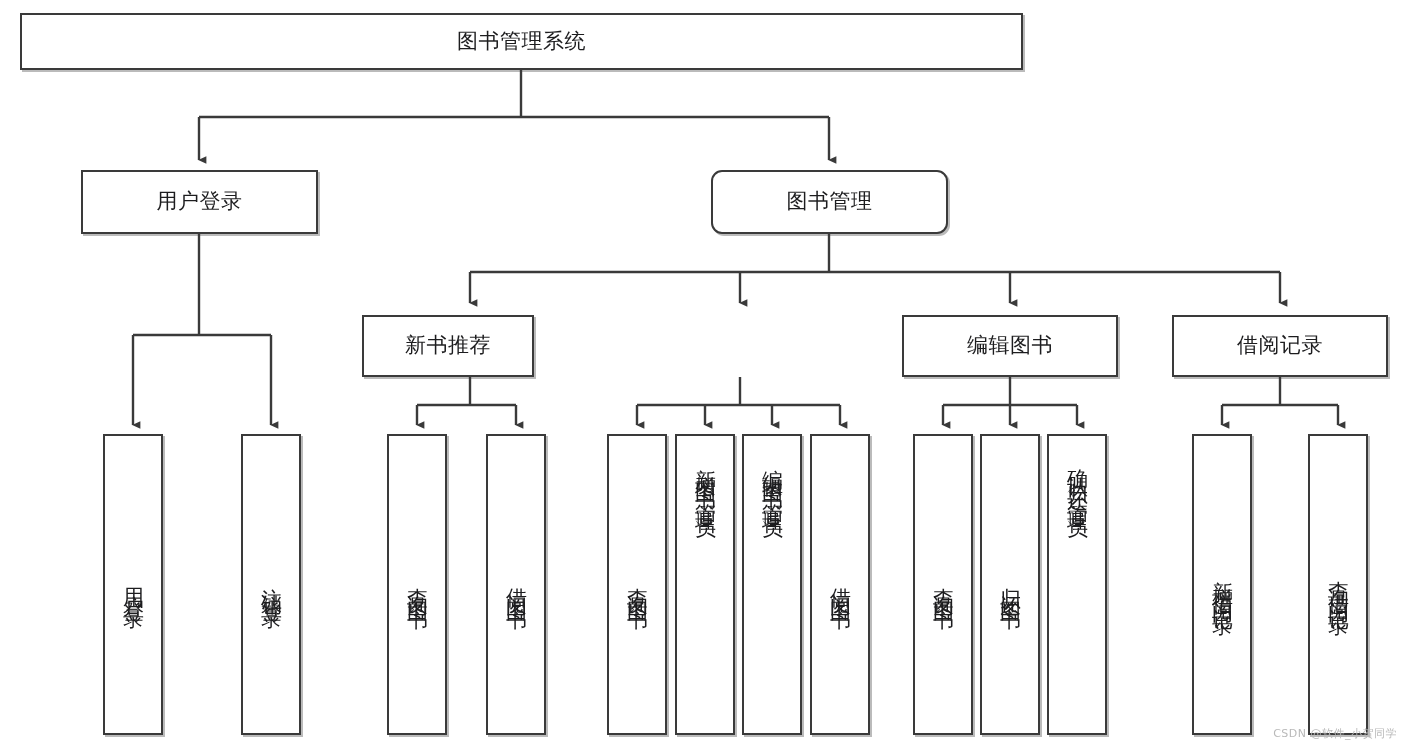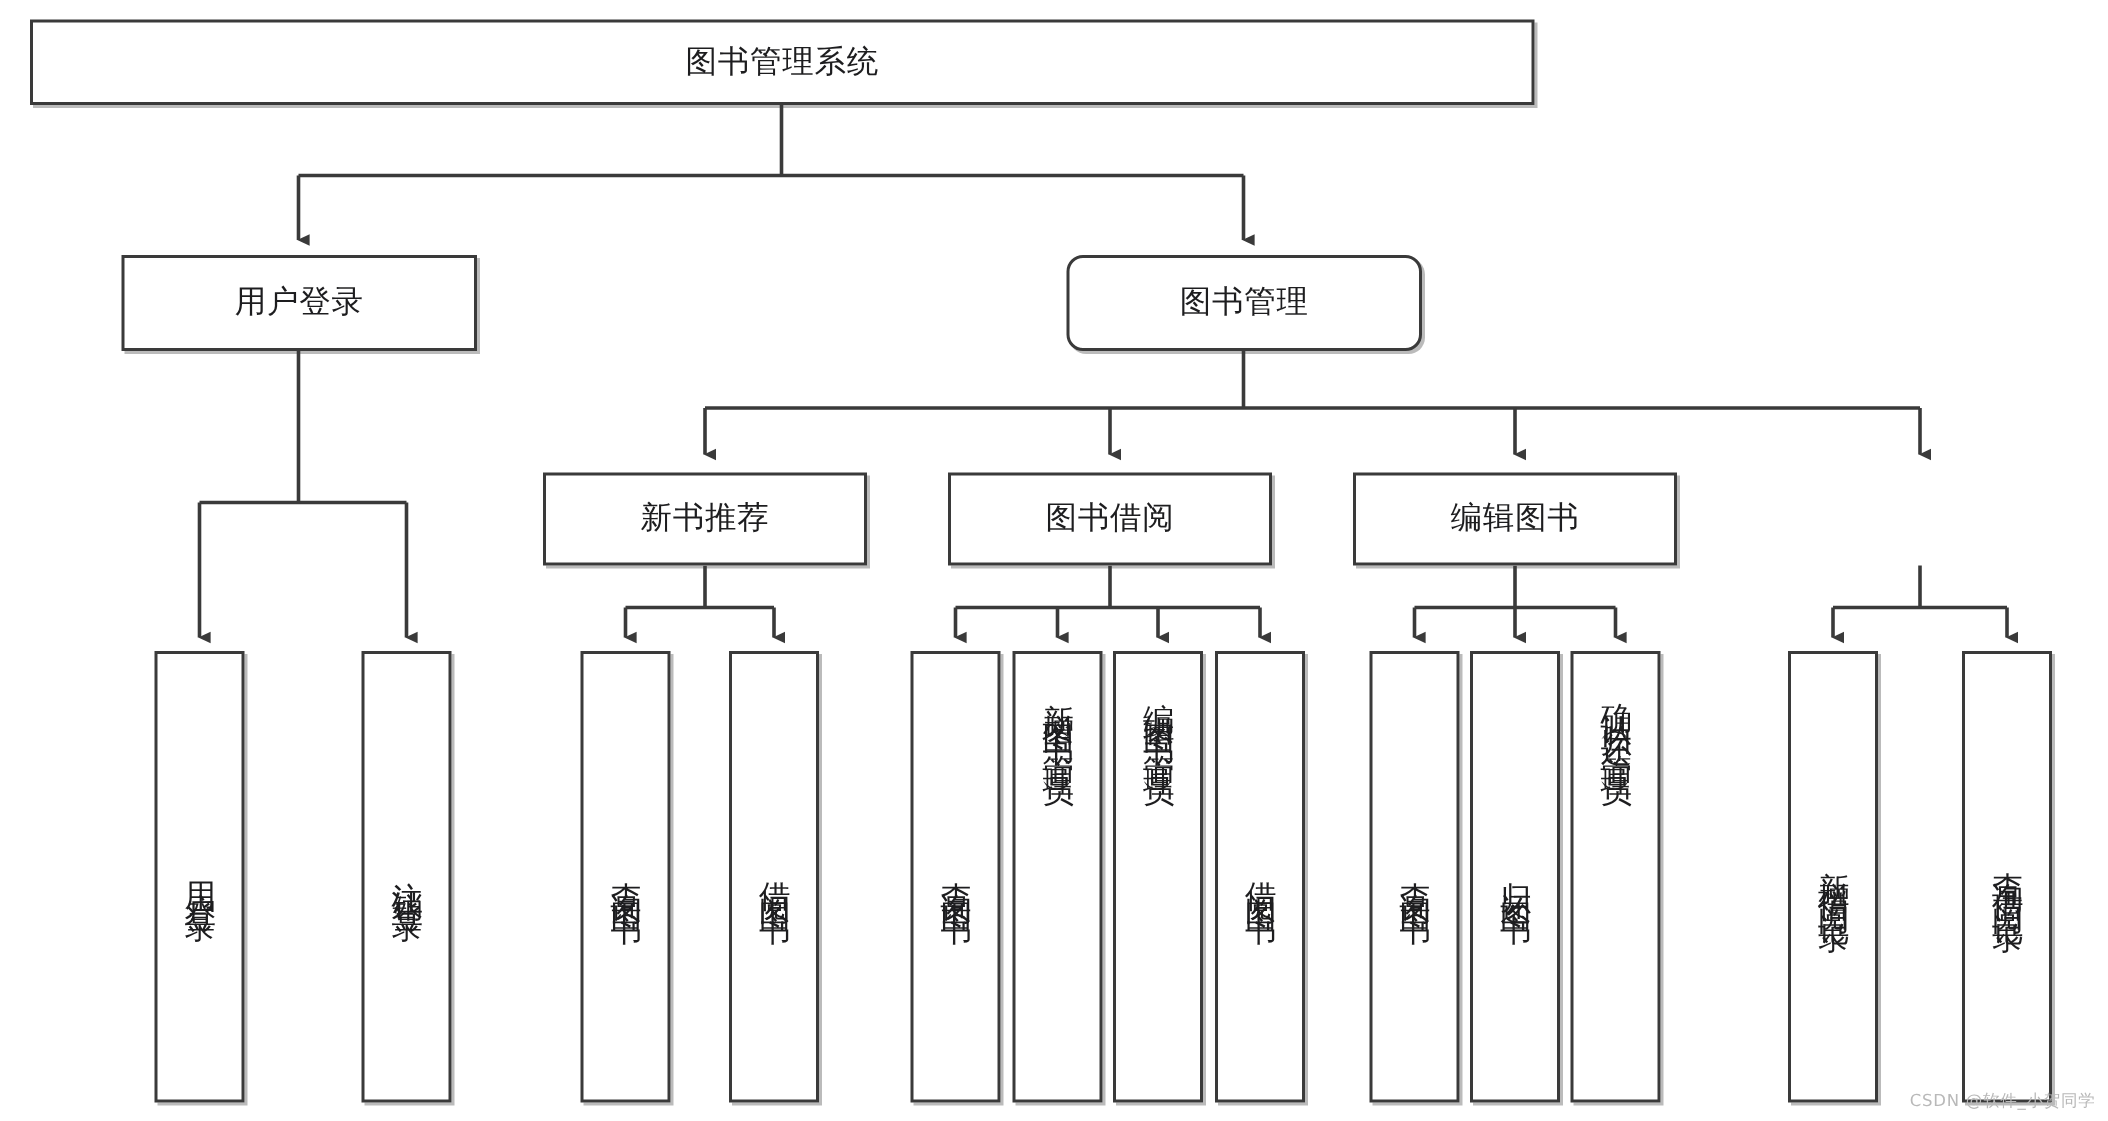--- a/index.html
+++ b/index.html
@@ -140,29 +140,29 @@
     <span class="node-label">图书管理系统</span>
   </div>
 
   <div class="node-box horizontal" style="left:81px; top:170px; width:237px; height:64px;">
     <span class="node-label">用户登录</span>
   </div>
   <div class="node-box horizontal" style="left:711px; top:170px; width:237px; height:64px;border-radius:11px;">
     <span class="node-label">图书管理</span>
   </div>
 
-  <div class="node-box horizontal" style="left:362px; top:315px; width:216px; height:62px;">
+  <div class="node-box horizontal" style="left:362px; top:315px; width:172px; height:62px;">
     <span class="node-label">新书推荐</span>
-  </div>
-  <div class="node-box horizontal" style="left:632px; top:315px; width:216px; height:62px;">
-    <span class="node-label">图书借阅</span>
   </div>
   <div class="node-box horizontal" style="left:902px; top:315px; width:216px; height:62px;">
     <span class="node-label">编辑图书</span>
   </div>
+  <div class="node-box horizontal" style="left:1172px; top:315px; width:216px; height:62px;">
+    <span class="node-label">借阅记录</span>
+  </div>
 
   <div class="node-box vertical centered" style="left:103px; top:434px; width:60px; height:301px;">
     <span class="node-label">用户登录</span>
   </div>
   <div class="node-box vertical centered" style="left:241px; top:434px; width:60px; height:301px;">
     <span class="node-label">注销登录</span>
   </div>
 
   <div class="node-box vertical centered" style="left:387px; top:434px; width:60px; height:301px;">
     <span class="node-label">查询图书</span>

